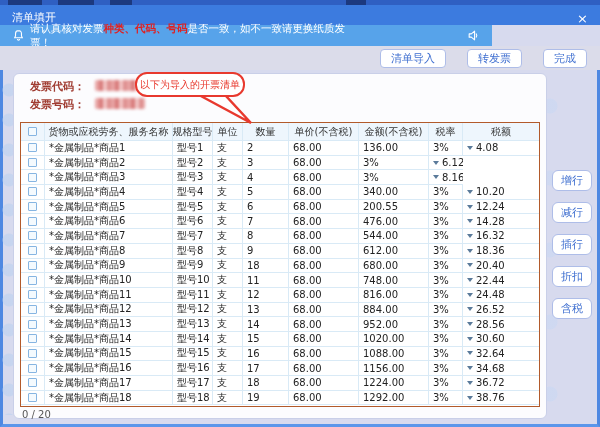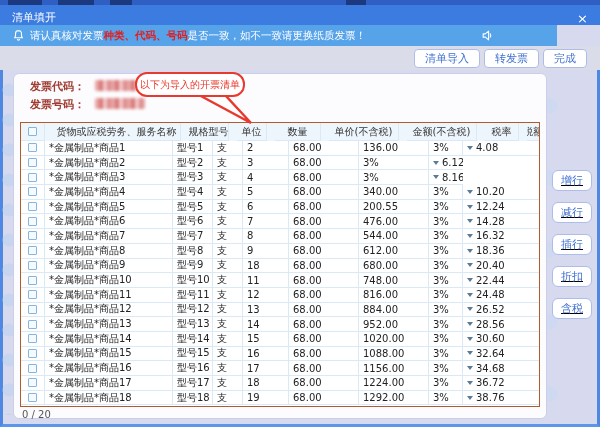--- a/index.html
+++ b/index.html
@@ -10,29 +10,29 @@
   .top-sliver { position:absolute; left:0; top:0; width:600px; height:5px; background:#2f5fc2; }
   .top-sliver .blk { position:absolute; top:0; height:5px; background:rgba(10,20,60,.5); }
 
   
   .titlebar { position:absolute; left:0; top:5px; width:600px; height:20px; background:#3c7bdf;
               display:flex; align-items:flex-end; justify-content:space-between; padding:0 12px; }
   .titlebar .title { color:#fff; font-size:11px; }
   .titlebar .close { color:#fff; font-size:13px; line-height:1; cursor:pointer; }
 
   
-  .noticebar { position:absolute; left:0; top:25px; width:557px; height:21px; background:#57a3ea;
+  .noticebar { position:absolute; left:0; top:25px; width:492px; height:21px; background:#57a3ea;
                display:flex; align-items:center; padding:0 12px; color:#fff; font-size:10.5px; }
   .noticebar .bell { width:13px; height:13px; margin-right:5px; flex:0 0 auto; }
   .noticebar .em { color:#e02020; font-weight:bold; }
   .noticebar .spk { width:13px; height:13px; margin-left:115px; flex:0 0 auto; }
 
   
   .toolstrip { position:absolute; left:0; top:46px; width:600px; height:24px; background:#dbdcea;
-               display:flex; align-items:center; justify-content:flex-end; gap:4px; padding-right:13px; }
+               display:flex; align-items:center; justify-content:flex-end; gap:21px; padding-right:13px; }
   .btn { background:#fff; border:1px solid #aebde8; border-radius:4px; color:#3f6fd0;
          font-size:11px; font-family:"DejaVu Sans", sans-serif; padding:2px 10px; height:19px; line-height:14px; cursor:pointer; }
 
   
   .main { position:absolute; left:0; top:70px; width:600px; height:357px; background:#d7daee;
           border-left:3px solid #4e88e2; border-right:3px solid #4e88e2; border-bottom:3px solid #5b96ea; }
   .decor-left { position:absolute; left:0; top:75px; width:20px; height:340px;
       background-image:radial-gradient(circle 7px at 9px 15px, rgba(190,210,240,.65) 6px, rgba(190,210,240,0) 7px);
       background-size:20px 30px; background-repeat:repeat-y; }
   .decor-right { position:absolute; left:540px; top:90px; width:20px; height:320px;
@@ -52,35 +52,35 @@
   .bubble { position:absolute; left:135px; top:72px; width:110px; height:25px; background:#fff;
             border:2px solid #e8392e; border-radius:12px; color:#e8392e; font-size:10px;
             display:flex; align-items:center; justify-content:center; z-index:5; }
   .bubble-tail { position:absolute; left:185px; top:93px; z-index:4; }
 
   
   .tablebox { position:absolute; left:20px; top:122px; width:520px; height:285px;
               border:1.5px solid #b25a2b; background:#fff; overflow:hidden; }
   .trow { display:grid; grid-template-columns:24px 128px 40px 30px 46px 70px 70px 34px 1fr;
           height:14.7px; font-size:10px; color:#222; }
-  .trow.head { height:18px; background:#eef6fd; font-size:10px; color:#333;gap:8px; }
+  .trow.head { height:18px; background:#eef6fd; font-size:10px; color:#333; }
   .td { border-right:1px solid #d9eaf6; border-bottom:1px solid #d9eaf6; display:flex;
         align-items:center; padding:0 4px; overflow:hidden; white-space:nowrap; }
   .td:last-child { border-right:none; }
   .td.center { justify-content:center; }
   .cb { width:9px; height:9px; border:1px solid #86b5e2; background:#f4fafe; border-radius:1px;
         display:inline-block; cursor:pointer; }
   .chev { width:0; height:0; border-left:3px solid transparent; border-right:3px solid transparent;
           border-top:4px solid #5a7a9a; display:inline-block; margin-right:3px; cursor:pointer; }
 
   .counter { position:absolute; left:22px; top:409px; font-size:10px; color:#555; }
 
   
   .sidebtns { position:absolute; left:552px; top:170px; width:40px; display:flex;
-              flex-direction:column; gap:11px;text-decoration:underline; }
+              flex-direction:column; gap:11px; }
   .sidebtns .btn { width:40px; height:21px; padding:2px 0; text-align:center; border-radius:6px; }
 </style>
 </head>
 <body>
 
 <div class="top-sliver">
   <div class="blk" style="left:8px;width:34px"></div>
   <div class="blk" style="left:58px;width:36px"></div>
   <div class="blk" style="left:110px;width:22px"></div>
   <div class="blk" style="left:346px;width:20px"></div>

